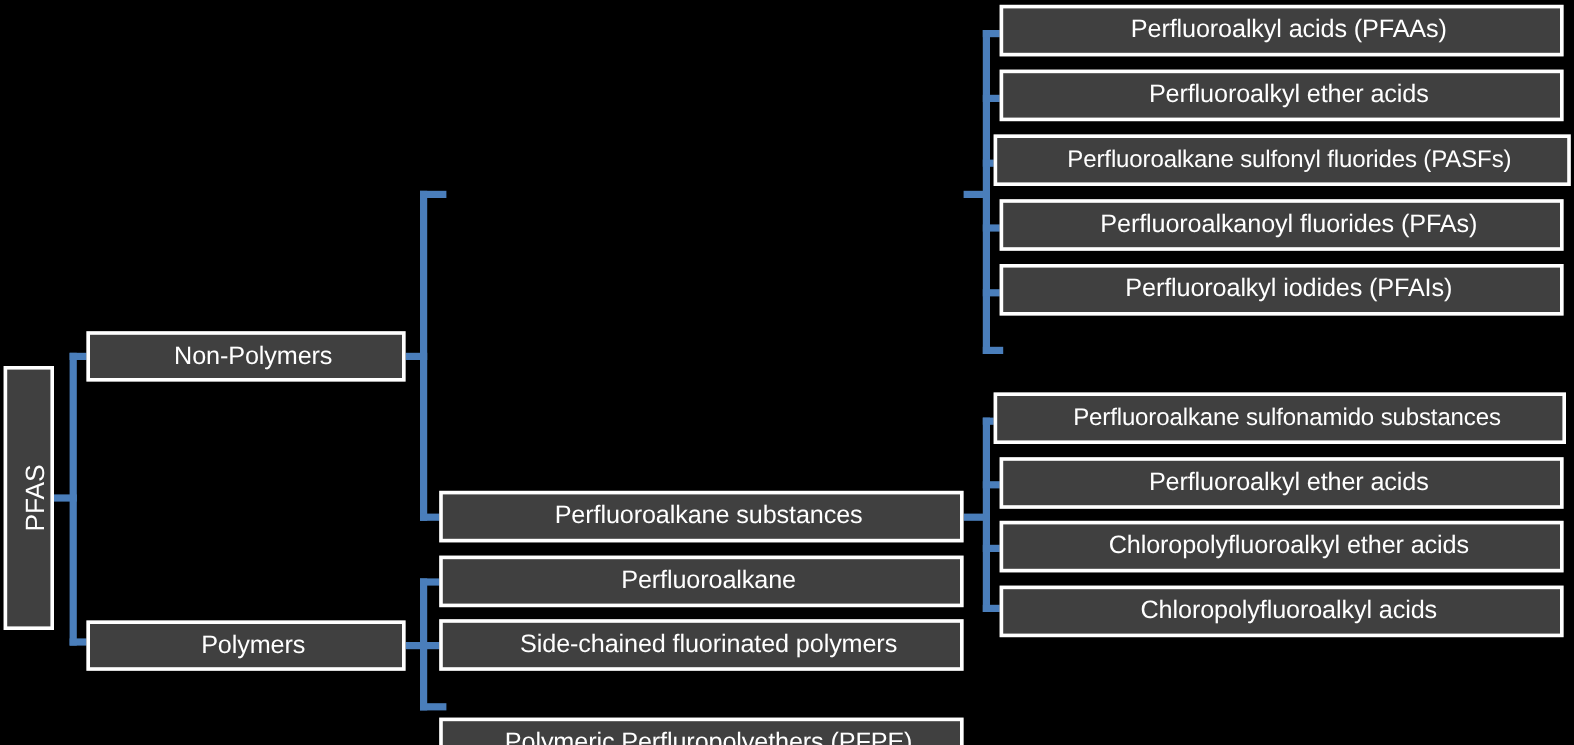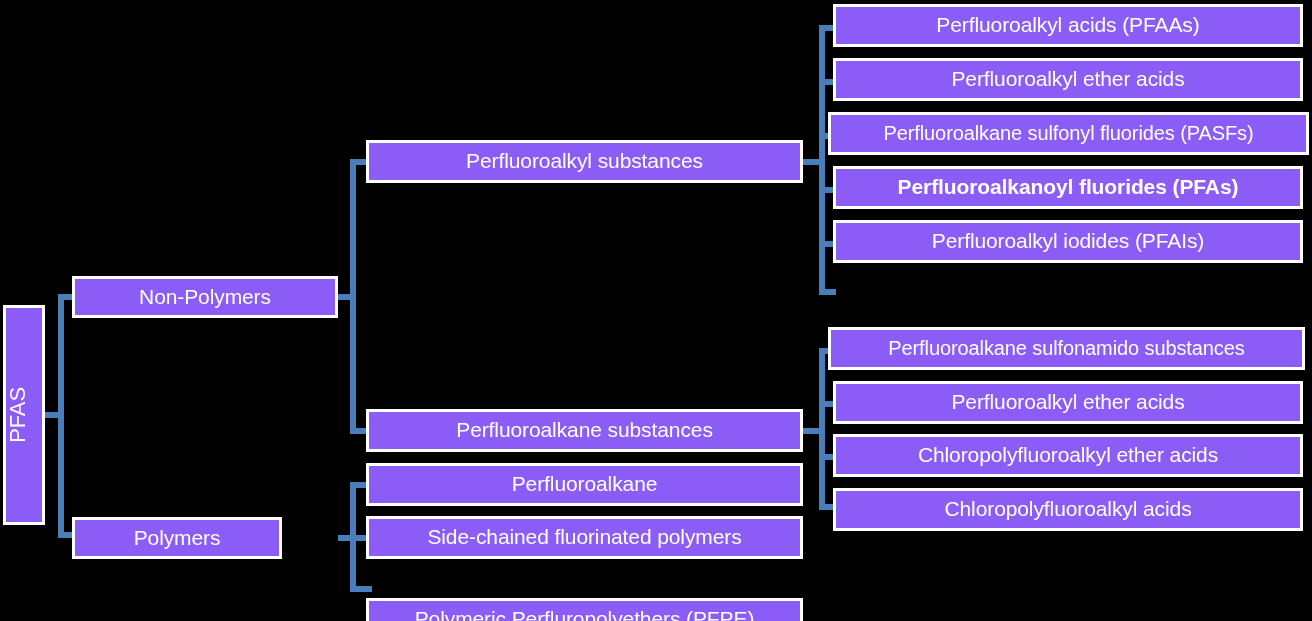--- a/index.html
+++ b/index.html
@@ -13,31 +13,32 @@
   #diagram {
     position: relative;
     width: 1312px;
     height: 621px;
     background: #000000;
     overflow: hidden;
   }
   .node {
     position: absolute;
     box-sizing: border-box;
-    background: #8b5cf6;
+    background: #404040;
     border: 3px solid #FFFFFF;
     color: #FFFFFF;
     display: flex;
     align-items: center;
     justify-content: center;
     text-align: center;
     line-height: 1.05;
     letter-spacing: -0.1px;
     white-space: nowrap;
     overflow: hidden;
+    padding-left: 12px;
   }
   .node .label {
     display: block;
     width: 100%;
     padding: 0 3px;
     box-sizing: border-box;
   }
   
   .node.vertical .label {
     writing-mode: vertical-rl;
@@ -88,27 +89,24 @@
   <div class="connector h" style="left:819px; top:454px; width:17px;"></div>
   <div class="connector h" style="left:819px; top:504px; width:17px;"></div>
 
   <div class="node vertical" style="left:3px; top:305px; width:42px; height:220px; font-size:22px;">
     <span class="label">PFAS</span>
   </div>
 
   <div class="node" style="left:72px; top:276px; width:266px; height:42px; font-size:21px;">
     <span class="label">Non-Polymers</span>
   </div>
-  <div class="node" style="left:72px; top:517px; width:210px; height:42px; font-size:21px;">
+  <div class="node" style="left:72px; top:517px; width:266px; height:42px; font-size:21px;">
     <span class="label">Polymers</span>
   </div>
 
-  <div class="node" style="left:366px; top:140px; width:437px; height:43px; font-size:21px;">
-    <span class="label">Perfluoroalkyl substances</span>
-  </div>
   <div class="node" style="left:366px; top:409px; width:437px; height:43px; font-size:21px;">
     <span class="label">Perfluoroalkane substances</span>
   </div>
   <div class="node" style="left:366px; top:463px; width:437px; height:43px; font-size:21px;">
     <span class="label">Perfluoroalkane</span>
   </div>
   <div class="node" style="left:366px; top:516px; width:437px; height:43px; font-size:21px;">
     <span class="label">Side-chained fluorinated polymers</span>
   </div>
   <div class="node" style="left:366px; top:598px; width:437px; height:43px; font-size:21px;">
@@ -117,21 +115,21 @@
 
   <div class="node" style="left:833px; top:4px; width:470px; height:43px; font-size:21px;">
     <span class="label">Perfluoroalkyl acids (PFAAs)</span>
   </div>
   <div class="node" style="left:833px; top:58px; width:470px; height:43px; font-size:21px;">
     <span class="label">Perfluoroalkyl ether acids</span>
   </div>
   <div class="node" style="left:828px; top:112px; width:481px; height:43px; font-size:20px;">
     <span class="label">Perfluoroalkane sulfonyl fluorides (PASFs)</span>
   </div>
-  <div class="node" style="left:833px; top:166px; width:470px; height:43px; font-size:21px;font-weight:bold;">
+  <div class="node" style="left:833px; top:166px; width:470px; height:43px; font-size:21px;">
     <span class="label">Perfluoroalkanoyl fluorides (PFAs)</span>
   </div>
   <div class="node" style="left:833px; top:220px; width:470px; height:43px; font-size:21px;">
     <span class="label">Perfluoroalkyl iodides (PFAIs)</span>
   </div>
 
   <div class="node" style="left:828px; top:327px; width:477px; height:43px; font-size:20px;">
     <span class="label">Perfluoroalkane sulfonamido substances</span>
   </div>
   <div class="node" style="left:833px; top:381px; width:470px; height:43px; font-size:21px;">

